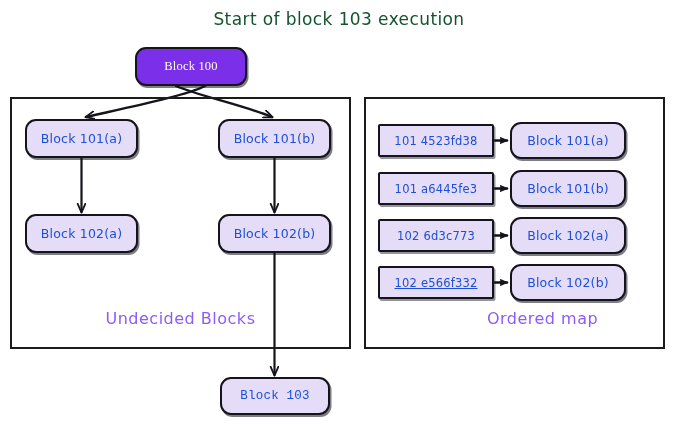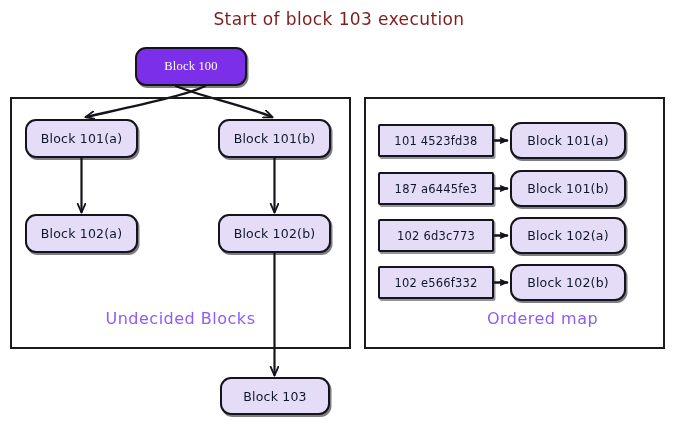--- a/index.html
+++ b/index.html
@@ -28,21 +28,21 @@
 
   .title {
     position: absolute;
     left: 0;
     top: 9px;
     width: 678px;
     text-align: center;
     font-family: "DejaVu Sans", sans-serif;
     font-size: 17px;
     letter-spacing: 0.4px;
-    color: #7f1d1d;
+    color: #14532d;
   }
 
   .panel {
     position: absolute;
     border: 2px solid #1b1b1b;
     background: transparent;
     box-sizing: border-box;
   }
   #panel-undecided { left: 10px;  top: 97px; width: 341px; height: 252px; }
   #panel-ordered   { left: 364px; top: 97px; width: 301px; height: 252px; }
@@ -61,21 +61,21 @@
 
   .node {
     position: absolute;
     box-sizing: border-box;
     display: flex;
     align-items: center;
     justify-content: center;
     border: 2.5px solid #15131c;
     border-radius: 11px;
     background: #e5ddf8;
-    color: #0f172a;
+    color: #1d4ed8;
     font-family: "DejaVu Sans", sans-serif;
     font-size: 12.5px;
     letter-spacing: 0.2px;
     white-space: nowrap;
     box-shadow: 1.5px 2px 0 rgba(20,18,28,0.55);
   }
   .node.accent {
     background: #7b2fe8;
     color: #ffffff;
     border-color: #15131c;
@@ -84,29 +84,29 @@
   .node.square {
     border-radius: 2px;
     box-shadow: 1.5px 2px 0 rgba(20,18,28,0.45);
   }
 
   #node-block-100     { left: 135px; top: 47px;  width: 112px; height: 39px; }
   #node-block-101a    { left: 25px;  top: 119px; width: 113px; height: 39px; }
   #node-block-101b    { left: 218px; top: 119px; width: 113px; height: 39px; }
   #node-block-102a    { left: 25px;  top: 214px; width: 113px; height: 39px; }
   #node-block-102b    { left: 218px; top: 214px; width: 113px; height: 39px; }
-  #node-block-103     { left: 220px; top: 377px; width: 110px; height: 38px; }
+  #node-block-103     { left: 220px; top: 377px; width: 110px; height: 38px; font-family: Liberation Mono, monospace; }
 
   #map-key-0   { left: 378px; top: 124px; width: 116px; height: 33px; }
   #map-val-0   { left: 510px; top: 122px; width: 116px; height: 37px; }
   #map-key-1   { left: 378px; top: 172px; width: 116px; height: 33px; }
   #map-val-1   { left: 510px; top: 170px; width: 116px; height: 37px; }
   #map-key-2   { left: 378px; top: 219px; width: 116px; height: 33px; }
   #map-val-2   { left: 510px; top: 217px; width: 116px; height: 37px; }
-  #map-key-3   { left: 378px; top: 266px; width: 116px; height: 33px; }
+  #map-key-3   { left: 378px; top: 266px; width: 116px; height: 33px; text-decoration: underline; }
   #map-val-3   { left: 510px; top: 264px; width: 116px; height: 37px; }
 
   .map-key { font-size: 11.5px; }
 </style>
 </head>
 <body>
 
 <div id="canvas">
 
   <div class="title">Start of block 103 execution</div>
@@ -166,21 +166,21 @@
   <div class="node" id="node-block-101a">Block 101(a)</div>
   <div class="node" id="node-block-101b">Block 101(b)</div>
   <div class="node" id="node-block-102a">Block 102(a)</div>
   <div class="node" id="node-block-102b">Block 102(b)</div>
 
   <div class="node" id="node-block-103">Block 103</div>
 
   <div class="node square map-key" id="map-key-0">101 4523fd38</div>
   <div class="node" id="map-val-0">Block 101(a)</div>
 
-  <div class="node square map-key" id="map-key-1">187 a6445fe3</div>
+  <div class="node square map-key" id="map-key-1">101 a6445fe3</div>
   <div class="node" id="map-val-1">Block 101(b)</div>
 
   <div class="node square map-key" id="map-key-2">102 6d3c773</div>
   <div class="node" id="map-val-2">Block 102(a)</div>
 
   <div class="node square map-key" id="map-key-3">102 e566f332</div>
   <div class="node" id="map-val-3">Block 102(b)</div>
 
 </div>
 

